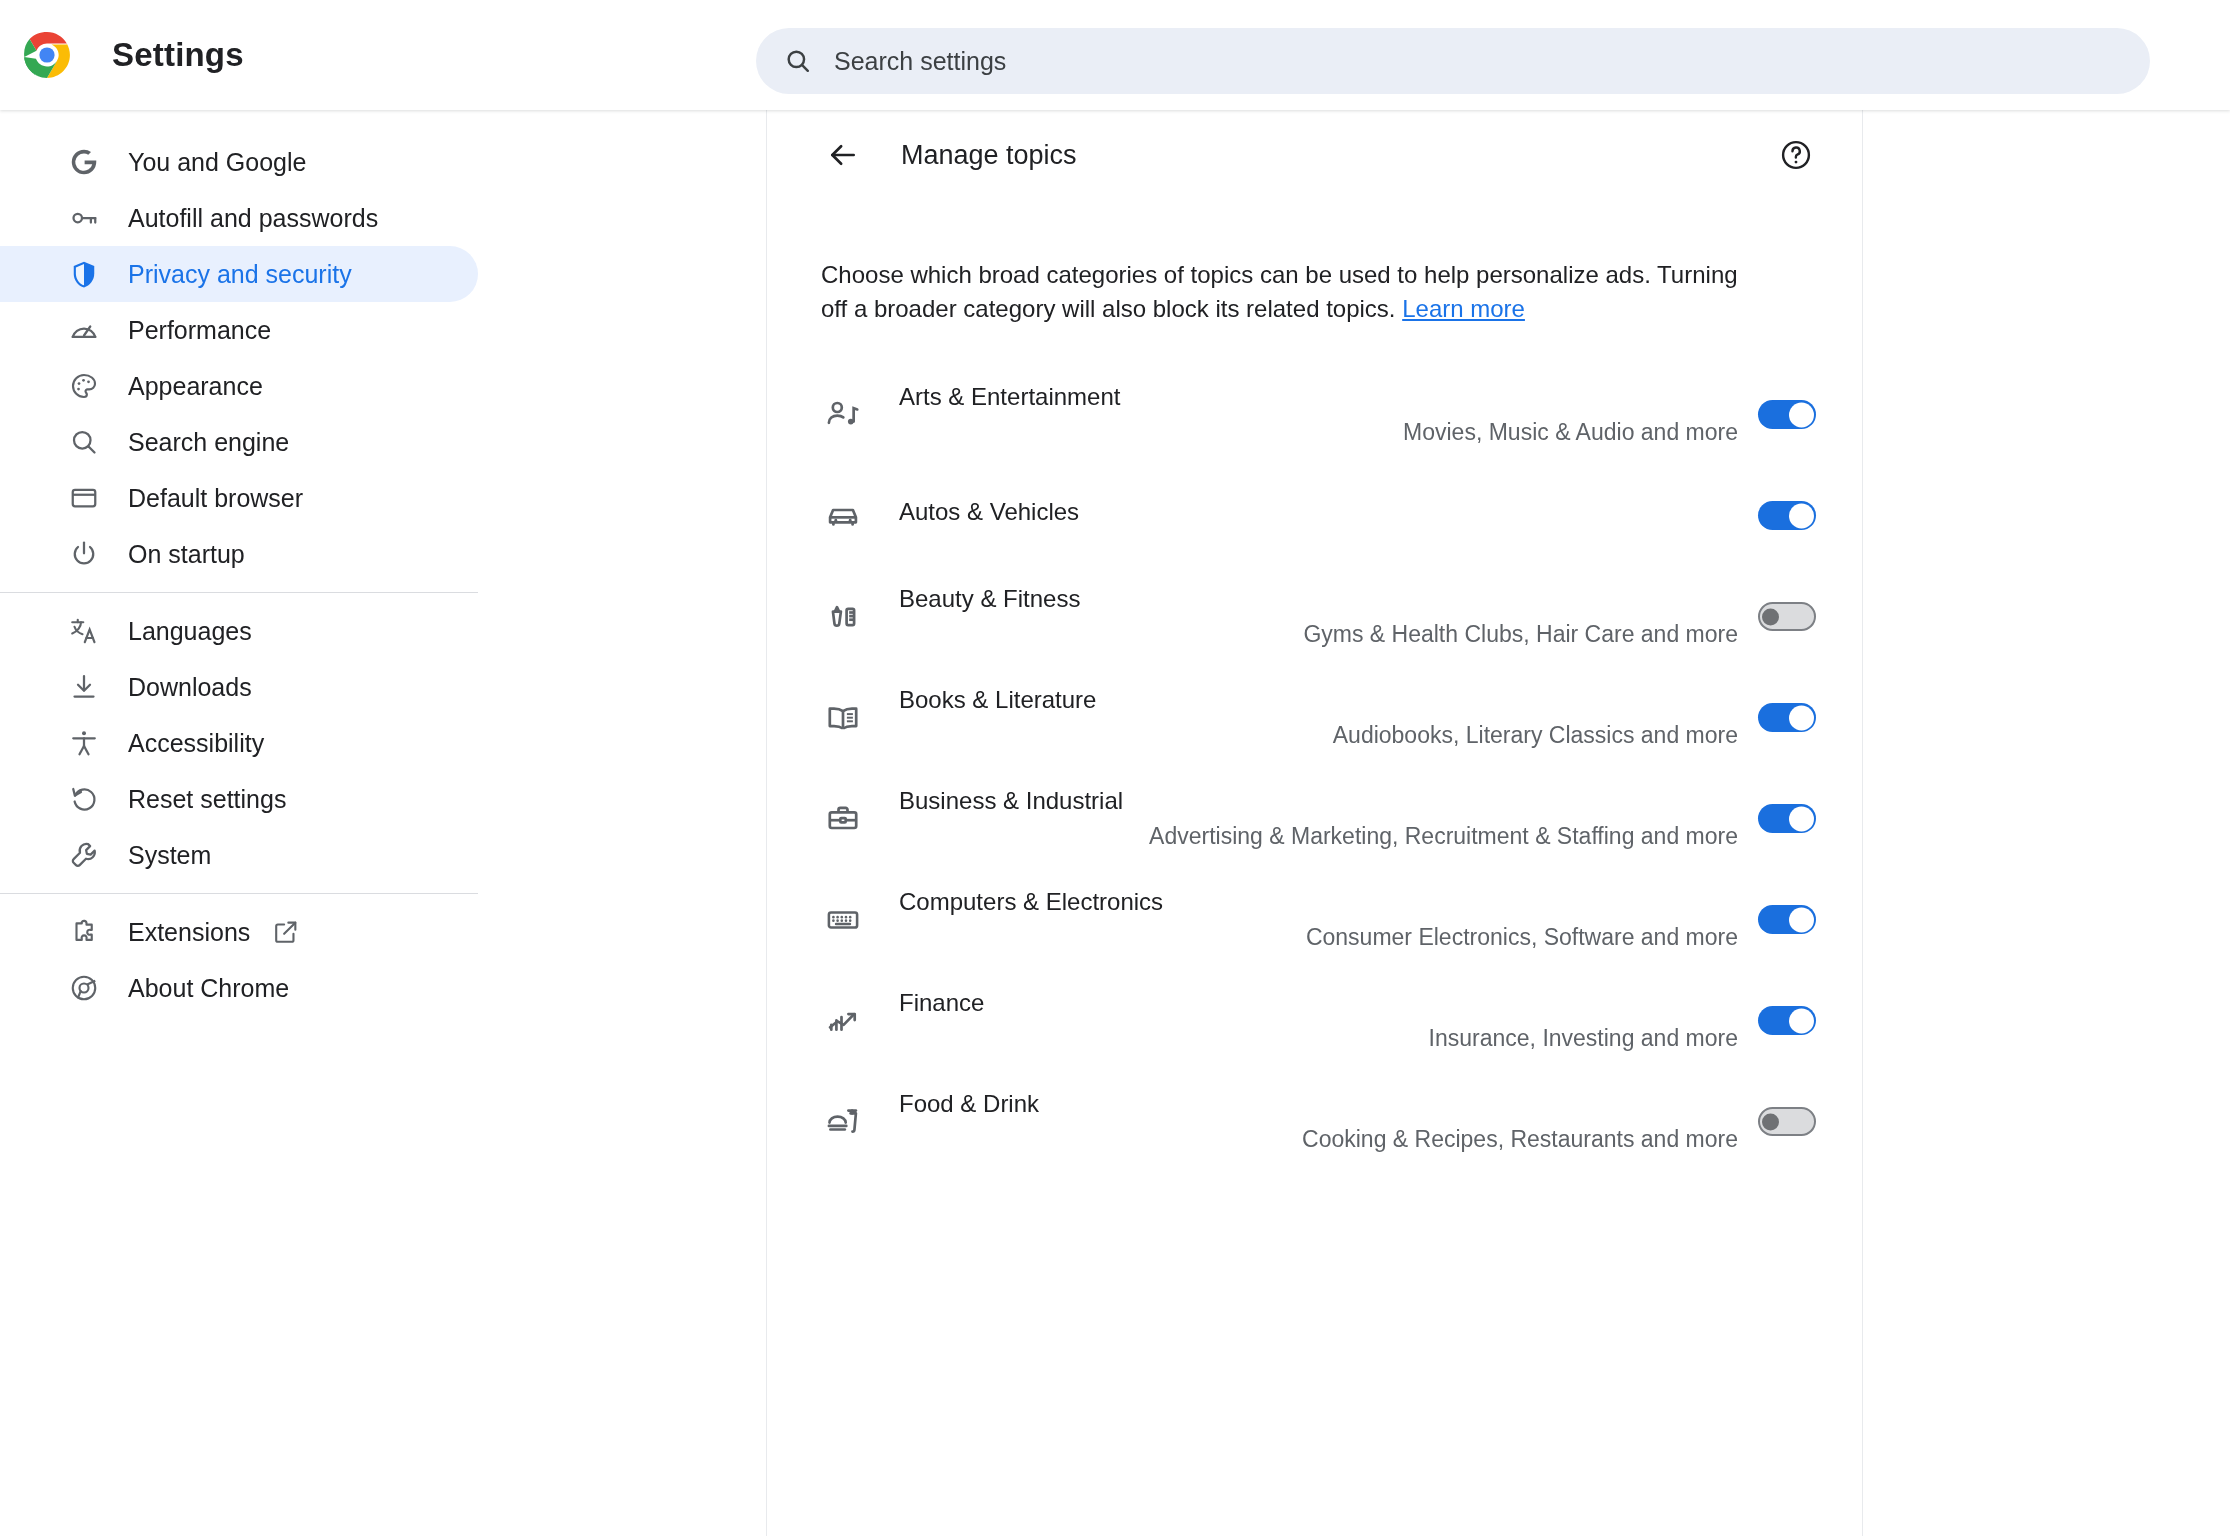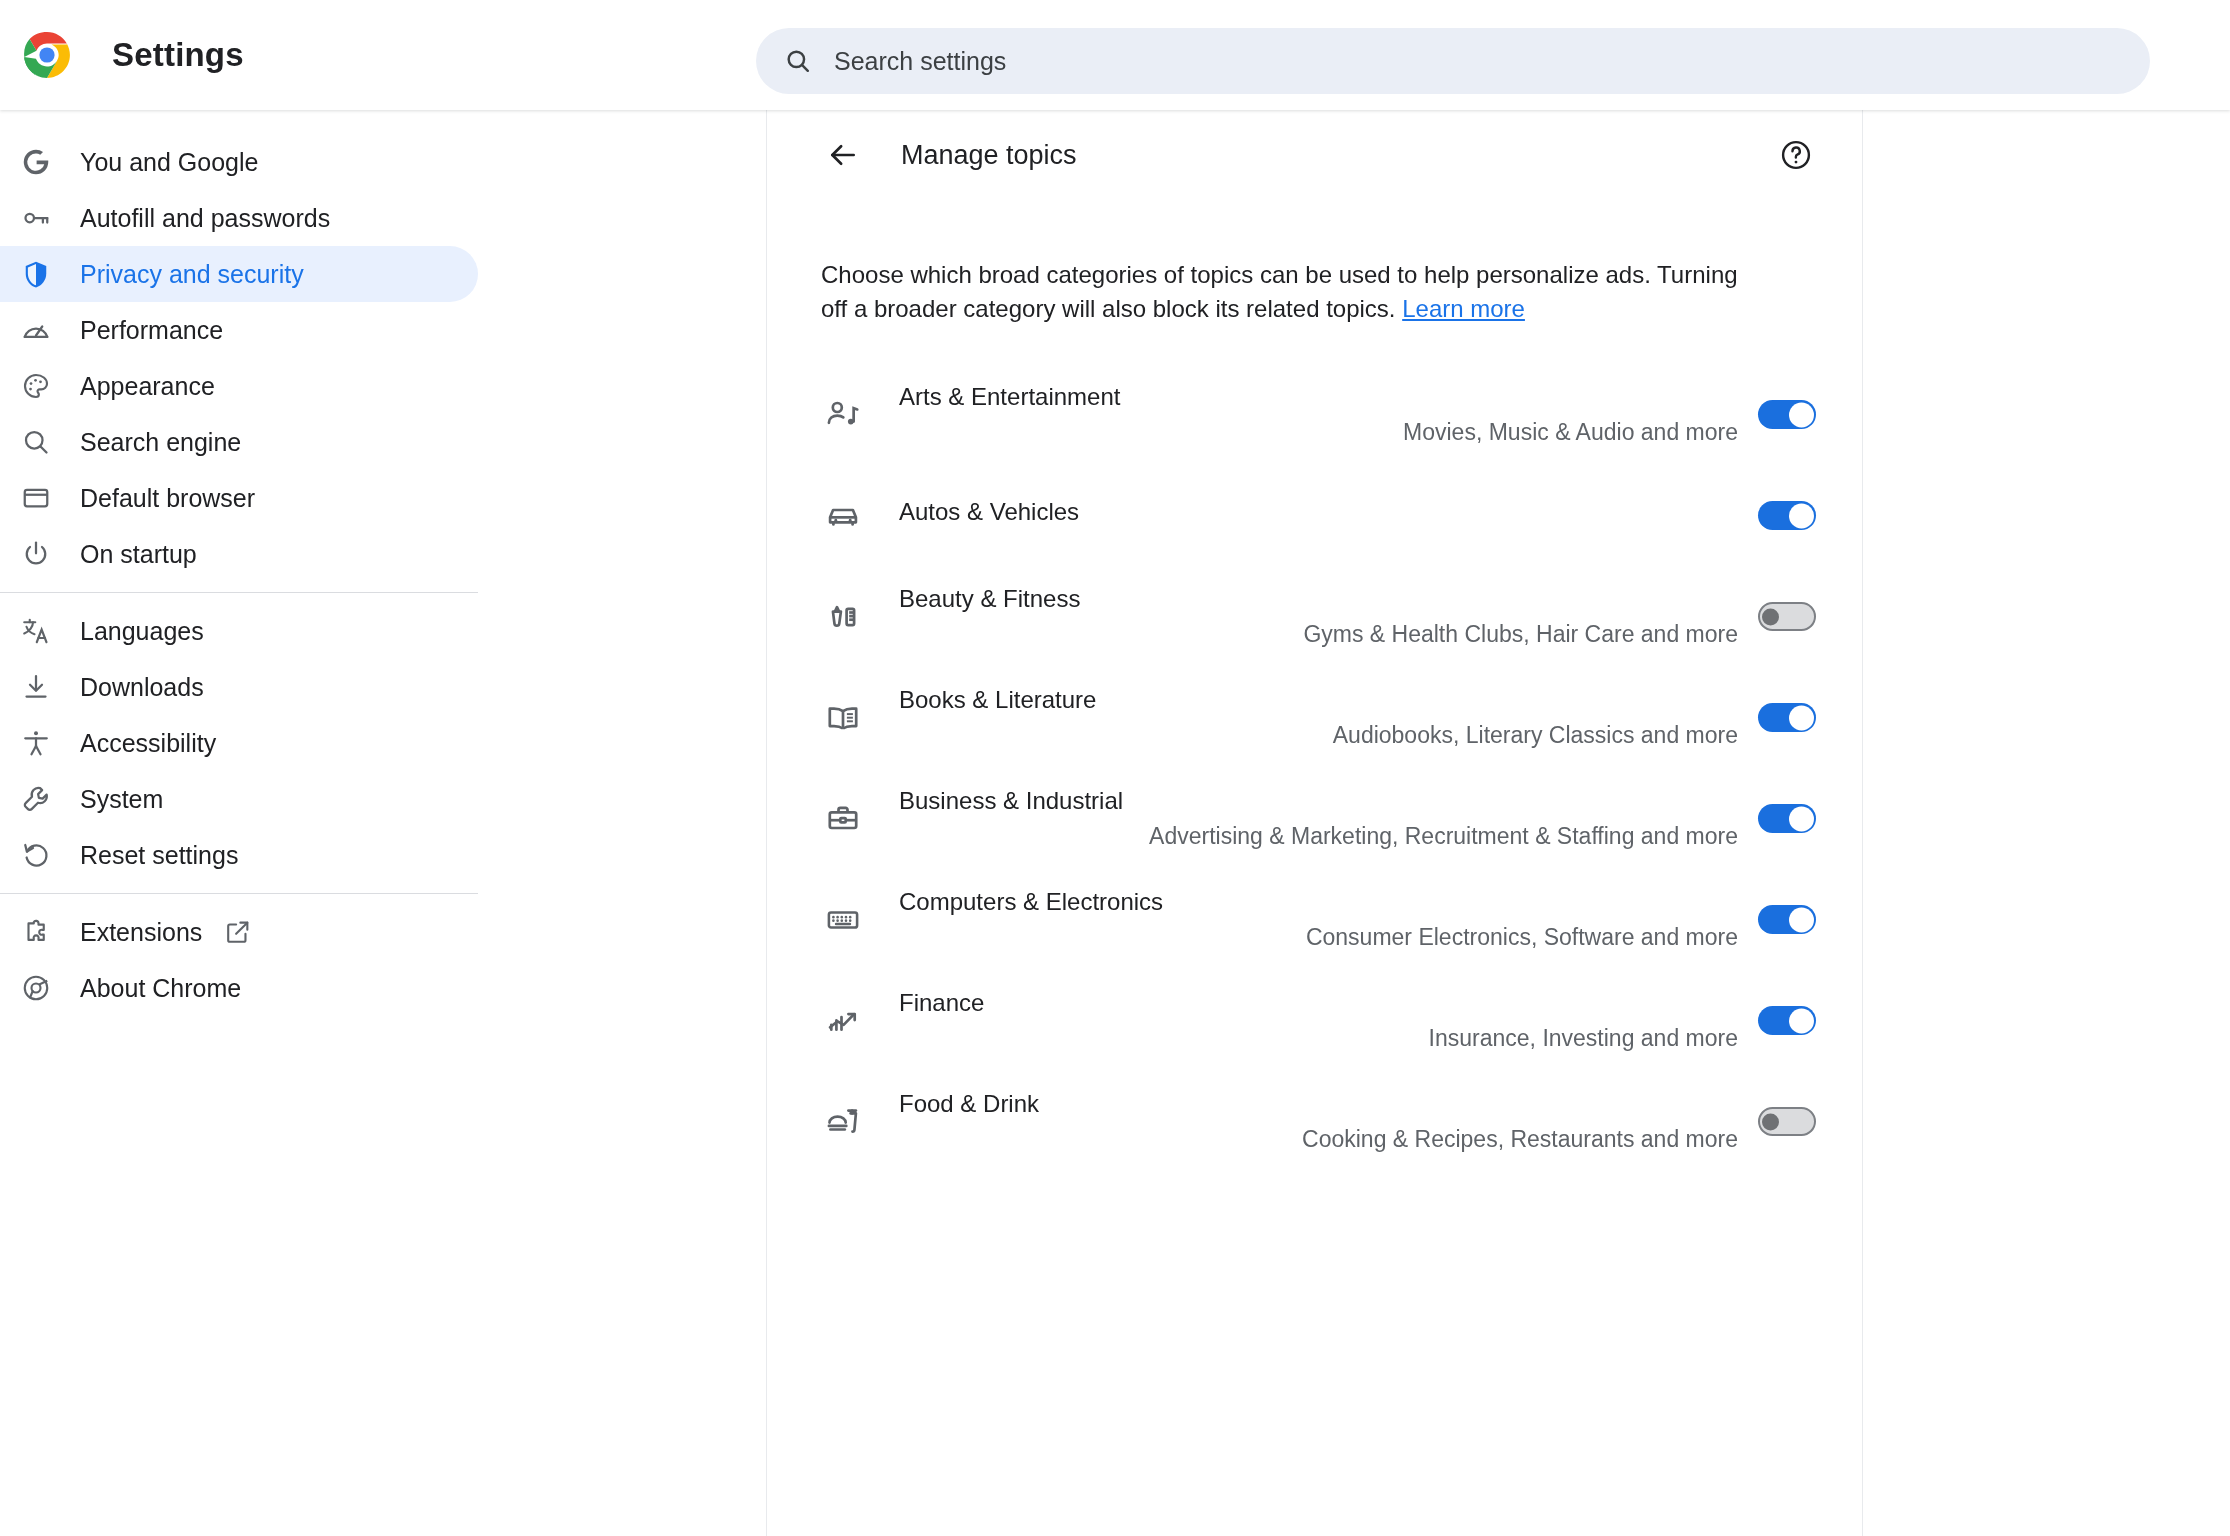--- a/index.html
+++ b/index.html
@@ -61,20 +61,21 @@
   }
   .nav-item {
     position: relative;
     display: flex; align-items: center;
     height: 56px;
     margin: 0 0 0 0;
     width: 478px;
     border-radius: 0 28px 28px 0;
     cursor: pointer;
     text-decoration: none;
+    padding-left: 48px;
   }
   .nav-item .nav-icon {
     width: 36px; height: 36px;
     margin-left: 18px; margin-right: 26px;
     flex: 0 0 auto;
     display: flex; align-items: center; justify-content: center;
     color: #5f6368;
   }
   .nav-item .nav-label {
     font-size: 25px; color: #202124; white-space: nowrap;
@@ -329,35 +330,35 @@
           <line x1="12" y1="8.2" x2="12" y2="15"></line>
           <line x1="12" y1="14.4" x2="8.4" y2="21"></line>
           <line x1="12" y1="14.4" x2="15.6" y2="21"></line>
         </svg>
     </span>
     <span class="nav-label">Accessibility</span>
   </div>
 
   <div class="nav-item">
     <span class="nav-icon">
-      <svg viewBox="0 0 24 24" width="30" height="30" fill="none" stroke="#5f6368" stroke-width="1.8" stroke-linejoin="round">
-          <path d="M15.3 3.3a5.4 5.4 0 0 0-6.5 6.9l-5.1 5.1a2 2 0 0 0 0 2.9l1.9 1.9a2 2 0 0 0 2.9 0l5.1-5.1a5.4 5.4 0 0 0 6.9-6.5l-3.2 3.2-3-.6-.6-3 3.2-3.2z"></path>
-        </svg>
-    </span>
-    <span class="nav-label">System</span>
-  </div>
-
-  <div class="nav-item">
-    <span class="nav-icon">
       <svg viewBox="0 0 24 24" width="30" height="30" fill="none" stroke="#5f6368" stroke-width="1.8" stroke-linecap="round" stroke-linejoin="round">
           <path d="M5 9.2A8 8 0 1 1 4.5 14"></path>
           <polyline points="9.6,6.4 4.7,9.3 3.4,4"></polyline>
         </svg>
     </span>
     <span class="nav-label">Reset settings</span>
+  </div>
+
+  <div class="nav-item">
+    <span class="nav-icon">
+      <svg viewBox="0 0 24 24" width="30" height="30" fill="none" stroke="#5f6368" stroke-width="1.8" stroke-linejoin="round">
+          <path d="M15.3 3.3a5.4 5.4 0 0 0-6.5 6.9l-5.1 5.1a2 2 0 0 0 0 2.9l1.9 1.9a2 2 0 0 0 2.9 0l5.1-5.1a5.4 5.4 0 0 0 6.9-6.5l-3.2 3.2-3-.6-.6-3 3.2-3.2z"></path>
+        </svg>
+    </span>
+    <span class="nav-label">System</span>
   </div>
 
   <div class="nav-divider"></div>
 
   <div class="nav-item">
     <span class="nav-icon">
       <svg viewBox="0 0 24 24" width="30" height="30" fill="none" stroke="#5f6368" stroke-width="1.7" stroke-linejoin="round">
           <path d="M10.2 4.2a2 2 0 0 1 3.8.9v1h4.2v4.2h-1a2 2 0 1 0 0 3.8h1v4.2H14v-1a2 2 0 1 0-3.8 0v1H6V5.1h4.2v-.9z"></path>
         </svg>
     </span>

